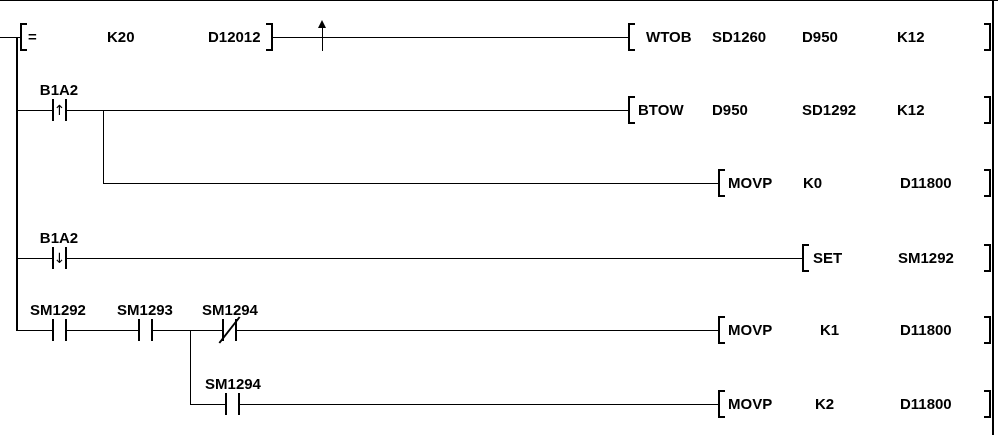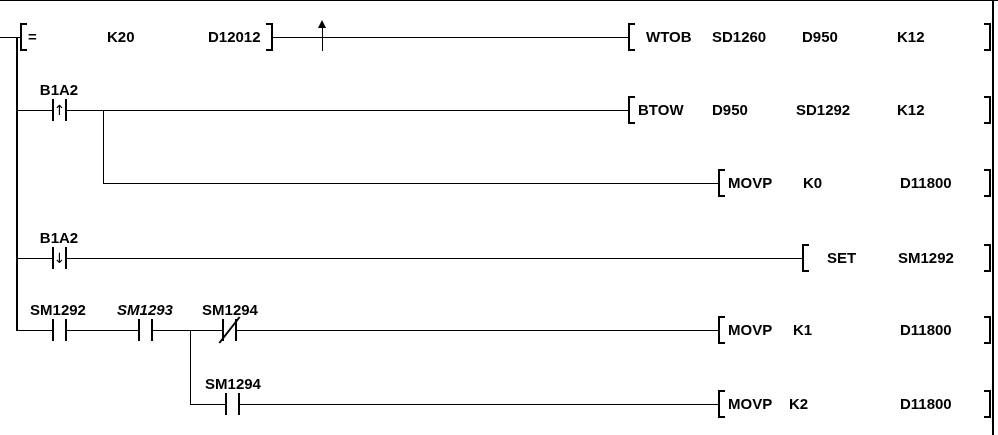--- a/index.html
+++ b/index.html
@@ -73,21 +73,21 @@
     <span class="cbar" style="left:13px;"></span>
     <span class="carrow">↑</span>
   </div>
 
   <div class="wire-h" style="left:67px;top:110px;width:561px;"></div>
 
   <div class="instr" style="left:628px;top:96px;width:363px;text-decoration:underline;">
     <span class="lbr"></span>
     <span class="itxt" style="left:10px">BTOW</span>
     <span class="itxt" style="left:84px">D950</span>
-    <span class="itxt" style="left:168px">SD1292</span>
+    <span class="itxt" style="left:174px">SD1292</span>
     <span class="itxt" style="left:269px">K12</span>
     <span class="rbr"></span>
   </div>
 
   <div class="wire-v" style="left:103px;top:110px;height:74px;"></div>
   <div class="wire-h" style="left:103px;top:183px;width:615px;"></div>
 
   <div class="instr" style="left:718px;top:169px;width:273px;">
     <span class="lbr"></span>
     <span class="itxt" style="left:10px">MOVP</span>
@@ -102,72 +102,72 @@
   <div class="contact" style="left:52px;top:247px;">
     <span class="cbar" style="left:0;"></span>
     <span class="cbar" style="left:13px;"></span>
     <span class="carrow">↓</span>
   </div>
 
   <div class="wire-h" style="left:67px;top:258px;width:735px;"></div>
 
   <div class="instr" style="left:802px;top:244px;width:189px;">
     <span class="lbr"></span>
-    <span class="itxt" style="left:25px">SET</span>
+    <span class="itxt" style="left:11px">SET</span>
     <span class="itxt" style="left:96px">SM1292</span>
     <span class="rbr"></span>
   </div>
 
   <div class="wire-h" style="left:18px;top:330px;width:34px;"></div>
 
   <div class="clabel" style="left:18px;top:302px;">SM1292</div>
   <div class="contact" style="left:52px;top:319px;">
     <span class="cbar" style="left:0;"></span>
     <span class="cbar" style="left:13px;"></span>
   </div>
 
   <div class="wire-h" style="left:67px;top:330px;width:71px;"></div>
 
-  <div class="clabel" style="left:105px;top:302px;font-style:italic;">SM1293</div>
+  <div class="clabel" style="left:105px;top:302px;">SM1293</div>
   <div class="contact" style="left:138px;top:319px;">
     <span class="cbar" style="left:0;"></span>
     <span class="cbar" style="left:13px;"></span>
   </div>
 
   <div class="wire-h" style="left:153px;top:330px;width:69px;"></div>
   <div class="wire-v" style="left:190px;top:330px;height:75px;"></div>
 
   <div class="clabel" style="left:190px;top:302px;">SM1294</div>
   <div class="contact" style="left:222px;top:319px;">
     <span class="cbar" style="left:0;"></span>
     <span class="cbar" style="left:13px;"></span>
     <span class="slash"></span>
   </div>
 
   <div class="wire-h" style="left:237px;top:330px;width:481px;"></div>
 
   <div class="instr" style="left:718px;top:316px;width:273px;">
     <span class="lbr"></span>
     <span class="itxt" style="left:10px">MOVP</span>
-    <span class="itxt" style="left:75px">K1</span>
+    <span class="itxt" style="left:102px">K1</span>
     <span class="itxt" style="left:182px">D11800</span>
     <span class="rbr"></span>
   </div>
 
   <div class="wire-h" style="left:190px;top:404px;width:35px;"></div>
 
   <div class="clabel" style="left:193px;top:376px;">SM1294</div>
   <div class="contact" style="left:225px;top:393px;">
     <span class="cbar" style="left:0;"></span>
     <span class="cbar" style="left:13px;"></span>
   </div>
 
   <div class="wire-h" style="left:240px;top:404px;width:478px;"></div>
 
   <div class="instr" style="left:718px;top:390px;width:273px;">
     <span class="lbr"></span>
     <span class="itxt" style="left:10px">MOVP</span>
-    <span class="itxt" style="left:71px">K2</span>
+    <span class="itxt" style="left:97px">K2</span>
     <span class="itxt" style="left:182px">D11800</span>
     <span class="rbr"></span>
   </div>
 
 </div>
 
 </body></html>

